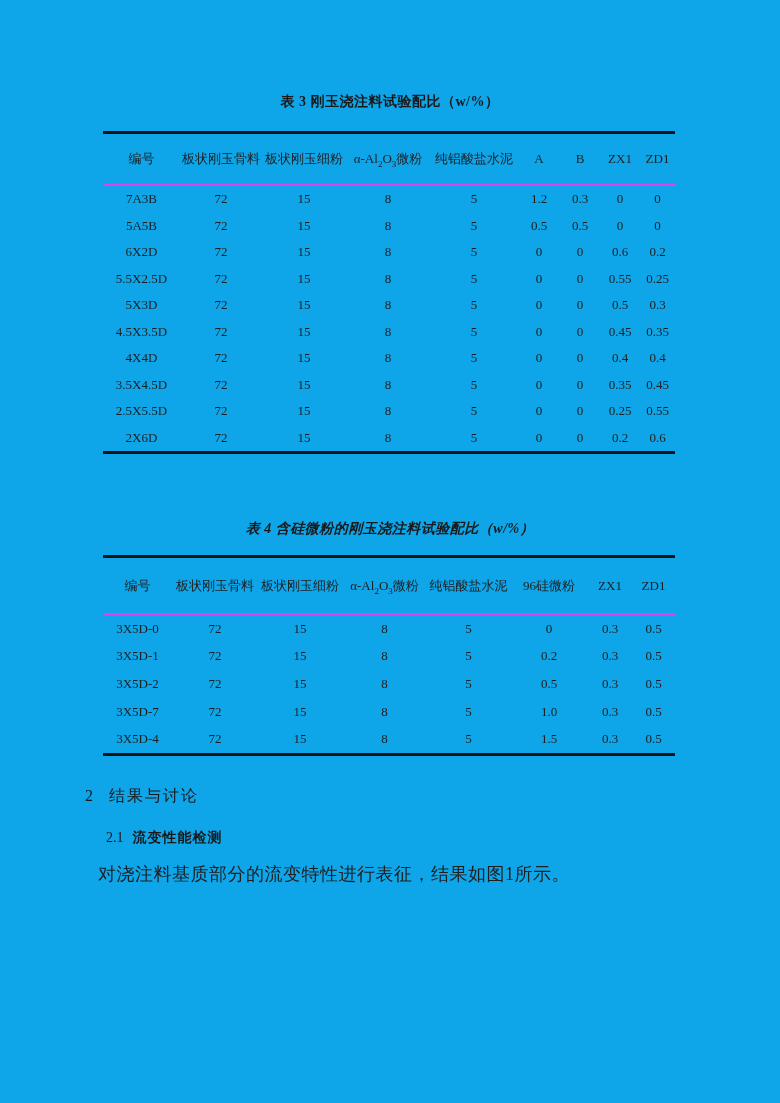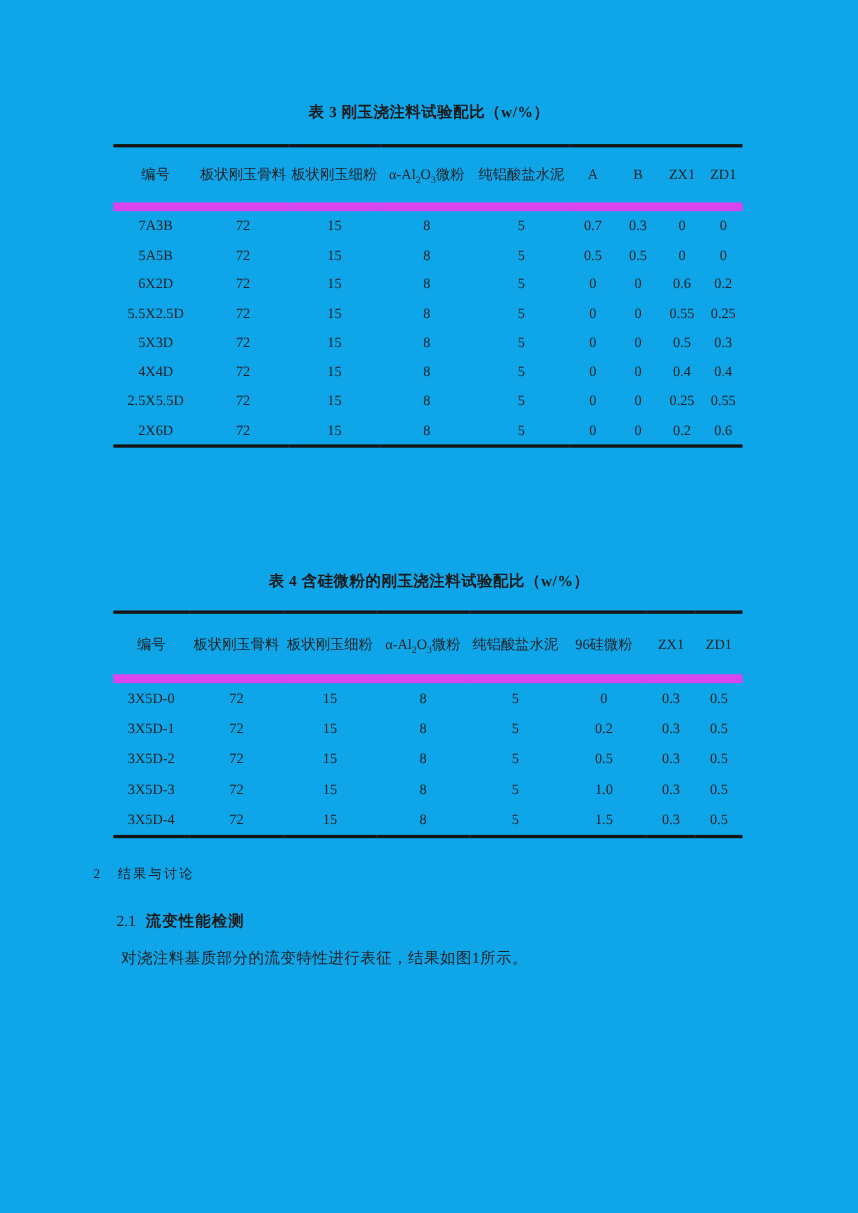--- a/index.html
+++ b/index.html
@@ -5,45 +5,45 @@
   html,body{margin:0;padding:0;background:#ffffff;}
   .page{
     position:relative;width:780px;height:1103px;background:#0ea5e9;
     font-family:"Liberation Serif","DejaVu Serif",serif;color:#1f1f1f;overflow:hidden;
   }
   .tbl-title{
     position:absolute;left:0;width:780px;text-align:center;
     font-size:14px;font-weight:bold;letter-spacing:.5px;color:#1a1a1a;
   }
   #title3{top:93px;}
-  #title4{top:520px;}
+  #title4{top:520px;font-style:italic;}
   table.datatbl{
     position:absolute;border-collapse:collapse;table-layout:fixed;
     font-size:13px;color:#1f1f1f;
   }
   #table3{left:103px;top:131px;width:572px;border-top:3px solid #151515;border-bottom:3px solid #151515;}
   #table4{left:103px;top:555px;width:572px;border-top:3px solid #151515;border-bottom:3px solid #151515;}
-  table.datatbl thead tr{border-bottom:8px solid #d946ef;}
+  table.datatbl thead tr{border-bottom:2px solid #d946ef;}
   table.datatbl th{font-weight:normal;}
   #table3 th{height:50px;}
   #table3 td{height:26.5px;}
   #table4 th{height:55px;}
   #table4 td{height:27.6px;}
   table.datatbl th,table.datatbl td{
     text-align:center;vertical-align:middle;padding:0;white-space:nowrap;
   }
   table.datatbl sub{font-size:9px;line-height:0;}
-  .sec-heading{position:absolute;left:85px;top:786px;font-size:12px;color:#1a1a1a;letter-spacing:2px;}
+  .sec-heading{position:absolute;left:85px;top:786px;font-size:16px;color:#1a1a1a;letter-spacing:2px;}
   .sec-heading .num{margin-right:16px;letter-spacing:0;}
   .sub-heading{position:absolute;left:78px;top:829px;font-size:14px;color:#1a1a1a;margin-left:28px;}
   .sub-heading .num{margin-right:9px;}
   .sub-heading .t{font-weight:bold;letter-spacing:1px;}
   .para{
-    position:absolute;left:84px;top:861px;width:610px;margin:0;
-    font-size:14px;line-height:1.5;text-indent:26px;color:#1f1f1f;letter-spacing:.5px;
+    position:absolute;left:72px;top:861px;width:610px;margin:0;
+    font-size:18px;line-height:1.5;text-indent:26px;color:#1f1f1f;letter-spacing:.5px;
   }
 </style>
 </head>
 <body>
 
 <div class="page">
 
   <div class="tbl-title" id="title3">表 3 刚玉浇注料试验配比（w/%）</div>
 
   <table class="datatbl" id="table3">
@@ -71,21 +71,21 @@
         <th>ZD1</th>
       </tr>
     </thead>
     <tbody>
         <tr>
           <td>7A3B</td>
           <td>72</td>
           <td>15</td>
           <td>8</td>
           <td>5</td>
-          <td>0.7</td>
+          <td>1.2</td>
           <td>0.3</td>
           <td>0</td>
           <td>0</td>
         </tr>
         <tr>
           <td>5A5B</td>
           <td>72</td>
           <td>15</td>
           <td>8</td>
           <td>5</td>
@@ -121,29 +121,51 @@
           <td>72</td>
           <td>15</td>
           <td>8</td>
           <td>5</td>
           <td>0</td>
           <td>0</td>
           <td>0.5</td>
           <td>0.3</td>
         </tr>
         <tr>
+          <td>4.5X3.5D</td>
+          <td>72</td>
+          <td>15</td>
+          <td>8</td>
+          <td>5</td>
+          <td>0</td>
+          <td>0</td>
+          <td>0.45</td>
+          <td>0.35</td>
+        </tr>
+        <tr>
           <td>4X4D</td>
           <td>72</td>
           <td>15</td>
           <td>8</td>
           <td>5</td>
           <td>0</td>
           <td>0</td>
           <td>0.4</td>
           <td>0.4</td>
+        </tr>
+        <tr>
+          <td>3.5X4.5D</td>
+          <td>72</td>
+          <td>15</td>
+          <td>8</td>
+          <td>5</td>
+          <td>0</td>
+          <td>0</td>
+          <td>0.35</td>
+          <td>0.45</td>
         </tr>
         <tr>
           <td>2.5X5.5D</td>
           <td>72</td>
           <td>15</td>
           <td>8</td>
           <td>5</td>
           <td>0</td>
           <td>0</td>
           <td>0.25</td>
@@ -213,21 +235,21 @@
           <td>3X5D-2</td>
           <td>72</td>
           <td>15</td>
           <td>8</td>
           <td>5</td>
           <td>0.5</td>
           <td>0.3</td>
           <td>0.5</td>
         </tr>
         <tr>
-          <td>3X5D-3</td>
+          <td>3X5D-7</td>
           <td>72</td>
           <td>15</td>
           <td>8</td>
           <td>5</td>
           <td>1.0</td>
           <td>0.3</td>
           <td>0.5</td>
         </tr>
         <tr>
           <td>3X5D-4</td>

